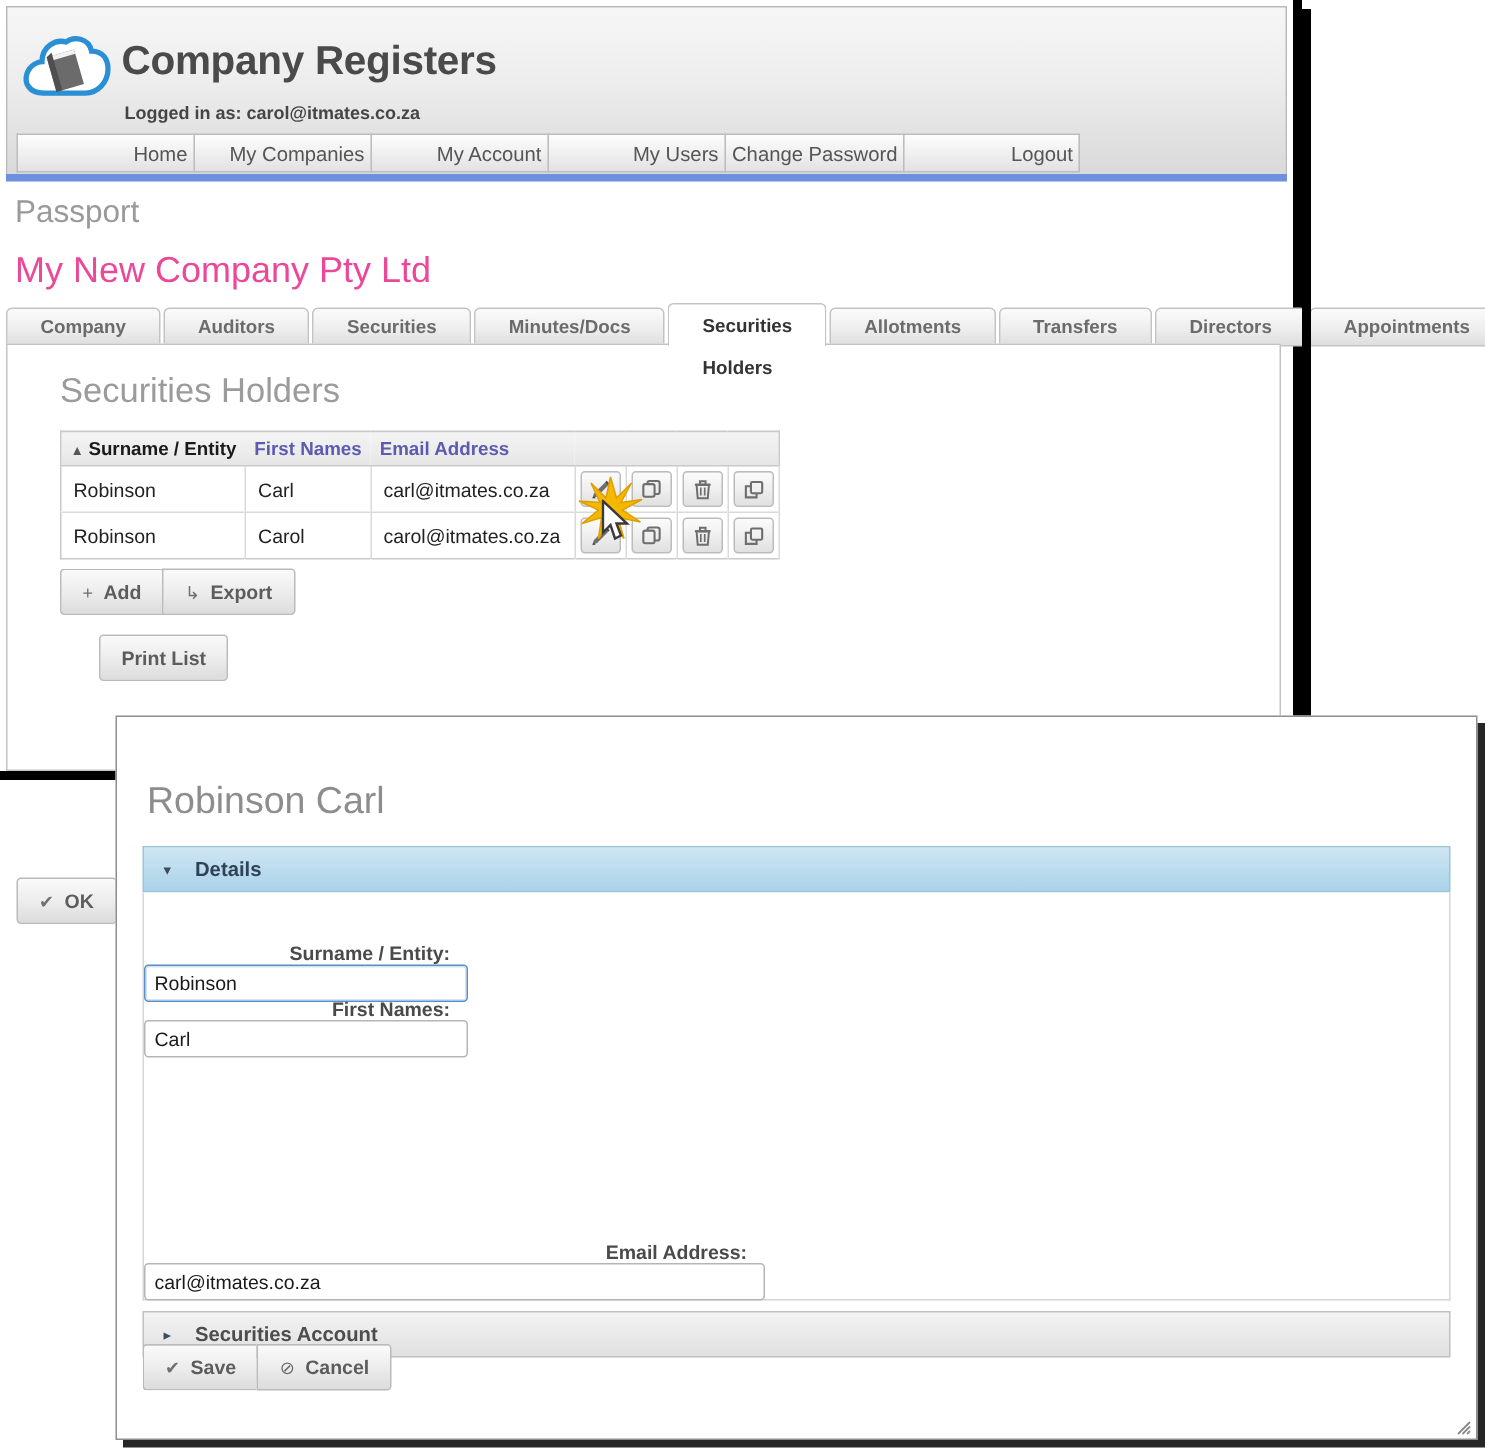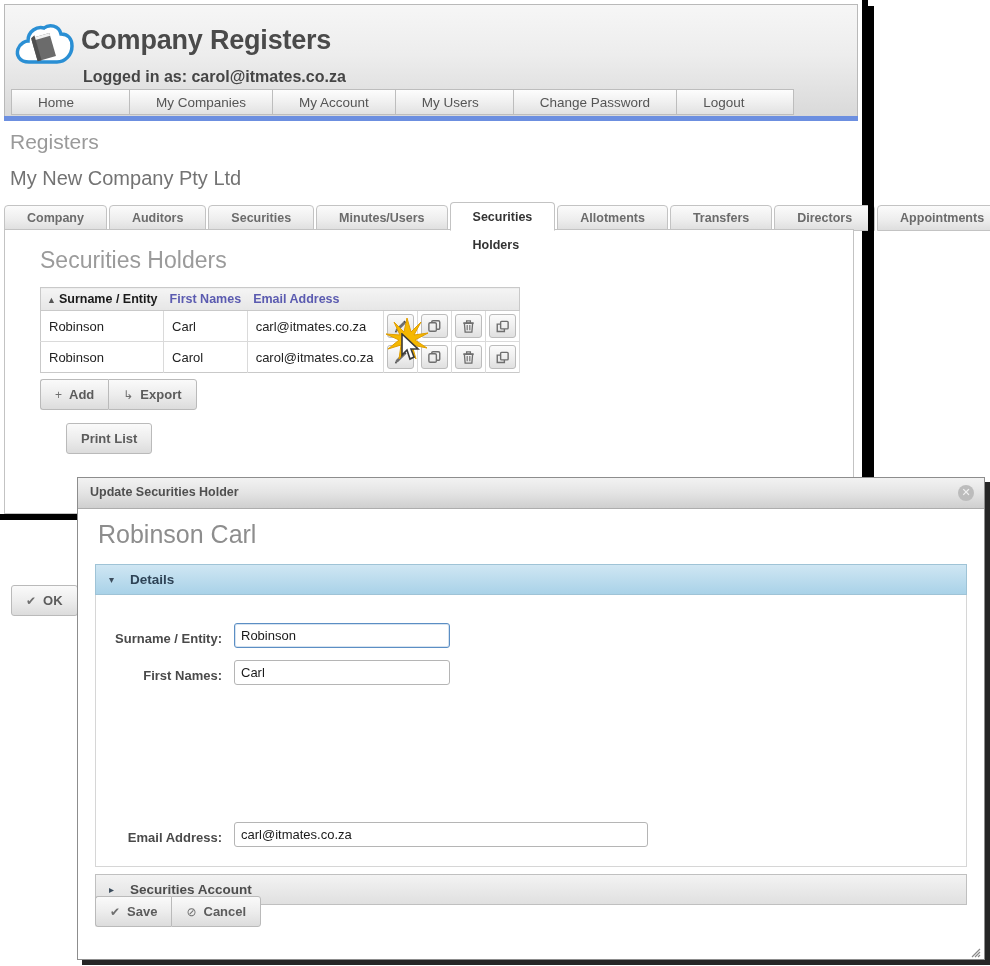--- a/index.html
+++ b/index.html
@@ -34,51 +34,51 @@
   .logo {
     position: absolute; left: 8px; top: 16px; width: 62px; height: 48px;
   }
   .app-title {
     position: absolute; left: 76px; top: 20px;
     font-size: 27px; font-weight: bold; color: #4a4a4a;
     letter-spacing: -0.2px;
   }
   .logged-in {
     position: absolute; left: 78px; top: 63px;
-    font-size: 16px; font-weight: bold; color: #454545;
+    font-size: 12px; font-weight: bold; color: #454545;
   }
   .navbar {
     position: absolute; left: 6px; top: 84px; right: 0;
     display: flex;
   }
   .nav-item {
     height: 26px; line-height: 25px;
-    padding: 0 26px;
-    min-width: 118px; text-align: left;
+    padding: 0 4px;
+    min-width: 118px; text-align: right;
     font-size: 13.5px; color: #555;
     background: linear-gradient(to bottom, #fdfdfd 0%, #f0f0f0 50%, #e2e2e2 100%);
     border: 1px solid #bdbdbd;
     border-right: none;
     cursor: pointer;
   }
   .nav-item:last-child { border-right: 1px solid #bdbdbd; }
   .blue-bar {
     position: absolute; left: 4px; right: 4px; top: 116px;
     height: 5px; background: #6c8fe0;
   }
 
   
   .page-body { position: absolute; left: 0; top: 126px; right: 6px; bottom: 0; background:#fff; }
   .crumb {
     position: absolute; left: 10px; top: 4px;
     font-size: 21px; color: #9a9a9a; font-weight: normal;
   }
   .company-name {
     position: absolute; left: 10px; top: 41px;
-    font-size: 20px; color: #737373;
+    font-size: 24px; color: #ec4899;
   }
 
   
   .tabs {
     position: absolute; left: 4px; top: 76px; right: 0;
     display: flex; align-items: flex-end;
   }
   .tab {
     height: 26px; line-height: 25px;
     padding: 0 22px;
@@ -215,21 +215,21 @@
     font-size: 13.5px; font-weight: bold; color: #2e4356;
   }
   .section-bar.grey .sect-label { color: #4d4d4d; }
   .form-area {
     position: absolute; left: 17px; right: 17px; top: 117px;
     border-left: 1px solid #d6d6d6; border-right: 1px solid #d6d6d6;
     border-bottom: 1px solid #d6d6d6;
     height: 272px;
     background: #fff;
   }
-  .field-row { position: absolute; display: flex; align-items: center; }
+  .field-row { position: absolute; display: flex; align-items: flex-end; flex-direction: column; }
   .field-label {
     width: 138px; text-align: right;
     font-size: 13px; font-weight: bold; color: #4a4a4a;
     padding-top: 5px; padding-right: 12px;
   }
   .txt {
     font-family: "Liberation Sans", sans-serif;
     font-size: 13px; color: #1a1a1a;
     border: 1px solid #b5b5b5; border-radius: 3px;
     padding: 4px 6px; background: #fff;
@@ -272,28 +272,28 @@
           <div class="nav-item">My Companies</div>
           <div class="nav-item">My Account</div>
           <div class="nav-item">My Users</div>
           <div class="nav-item">Change Password</div>
           <div class="nav-item">Logout</div>
         </div>
     </div>
     <div class="blue-bar"></div>
 
     <div class="page-body">
-      <div class="crumb">Registers</div>
+      <div class="crumb">Passport</div>
       <div class="company-name">My New Company Pty Ltd</div>
 
       <div class="tabs" id="tabs">
           <div class="tab">Company</div>
           <div class="tab">Auditors</div>
           <div class="tab">Securities</div>
-          <div class="tab">Minutes/Users</div>
+          <div class="tab">Minutes/Docs</div>
           <div class="tab active">Securities Holders</div>
           <div class="tab">Allotments</div>
           <div class="tab">Transfers</div>
           <div class="tab">Directors</div>
           <div class="tab">Appointments</div>
         </div>
 
       <div class="tab-panel">
         <div class="panel-title">Securities Holders</div>
 
@@ -419,24 +419,20 @@
     </div>
     <div class="cursor">
       <svg width="22" height="30" viewBox="0 0 22 30">
         <polygon points="2,1 2,22 7,17 10,26 14,24 11,16 18,16" fill="#ffffff" stroke="#3a3a3a" stroke-width="1.6"></polygon>
       </svg>
     </div>
   </div>
   <div class="app-shadow-r"></div>
 
   <div class="modal">
-    <div class="modal-title-bar">
-      <div class="modal-title">Update Securities Holder</div>
-      <div class="modal-close">✕</div>
-    </div>
     <div class="modal-heading">Robinson Carl</div>
 
     <div class="section-bar" style="top:86px;">
       <span class="arrow">▾</span>
       <span class="sect-label">Details</span>
     </div>
 
     <div class="form-area">
       <div class="field-row" style="left:0; top:28px;">
         <div class="field-label">Surname / Entity:</div>

